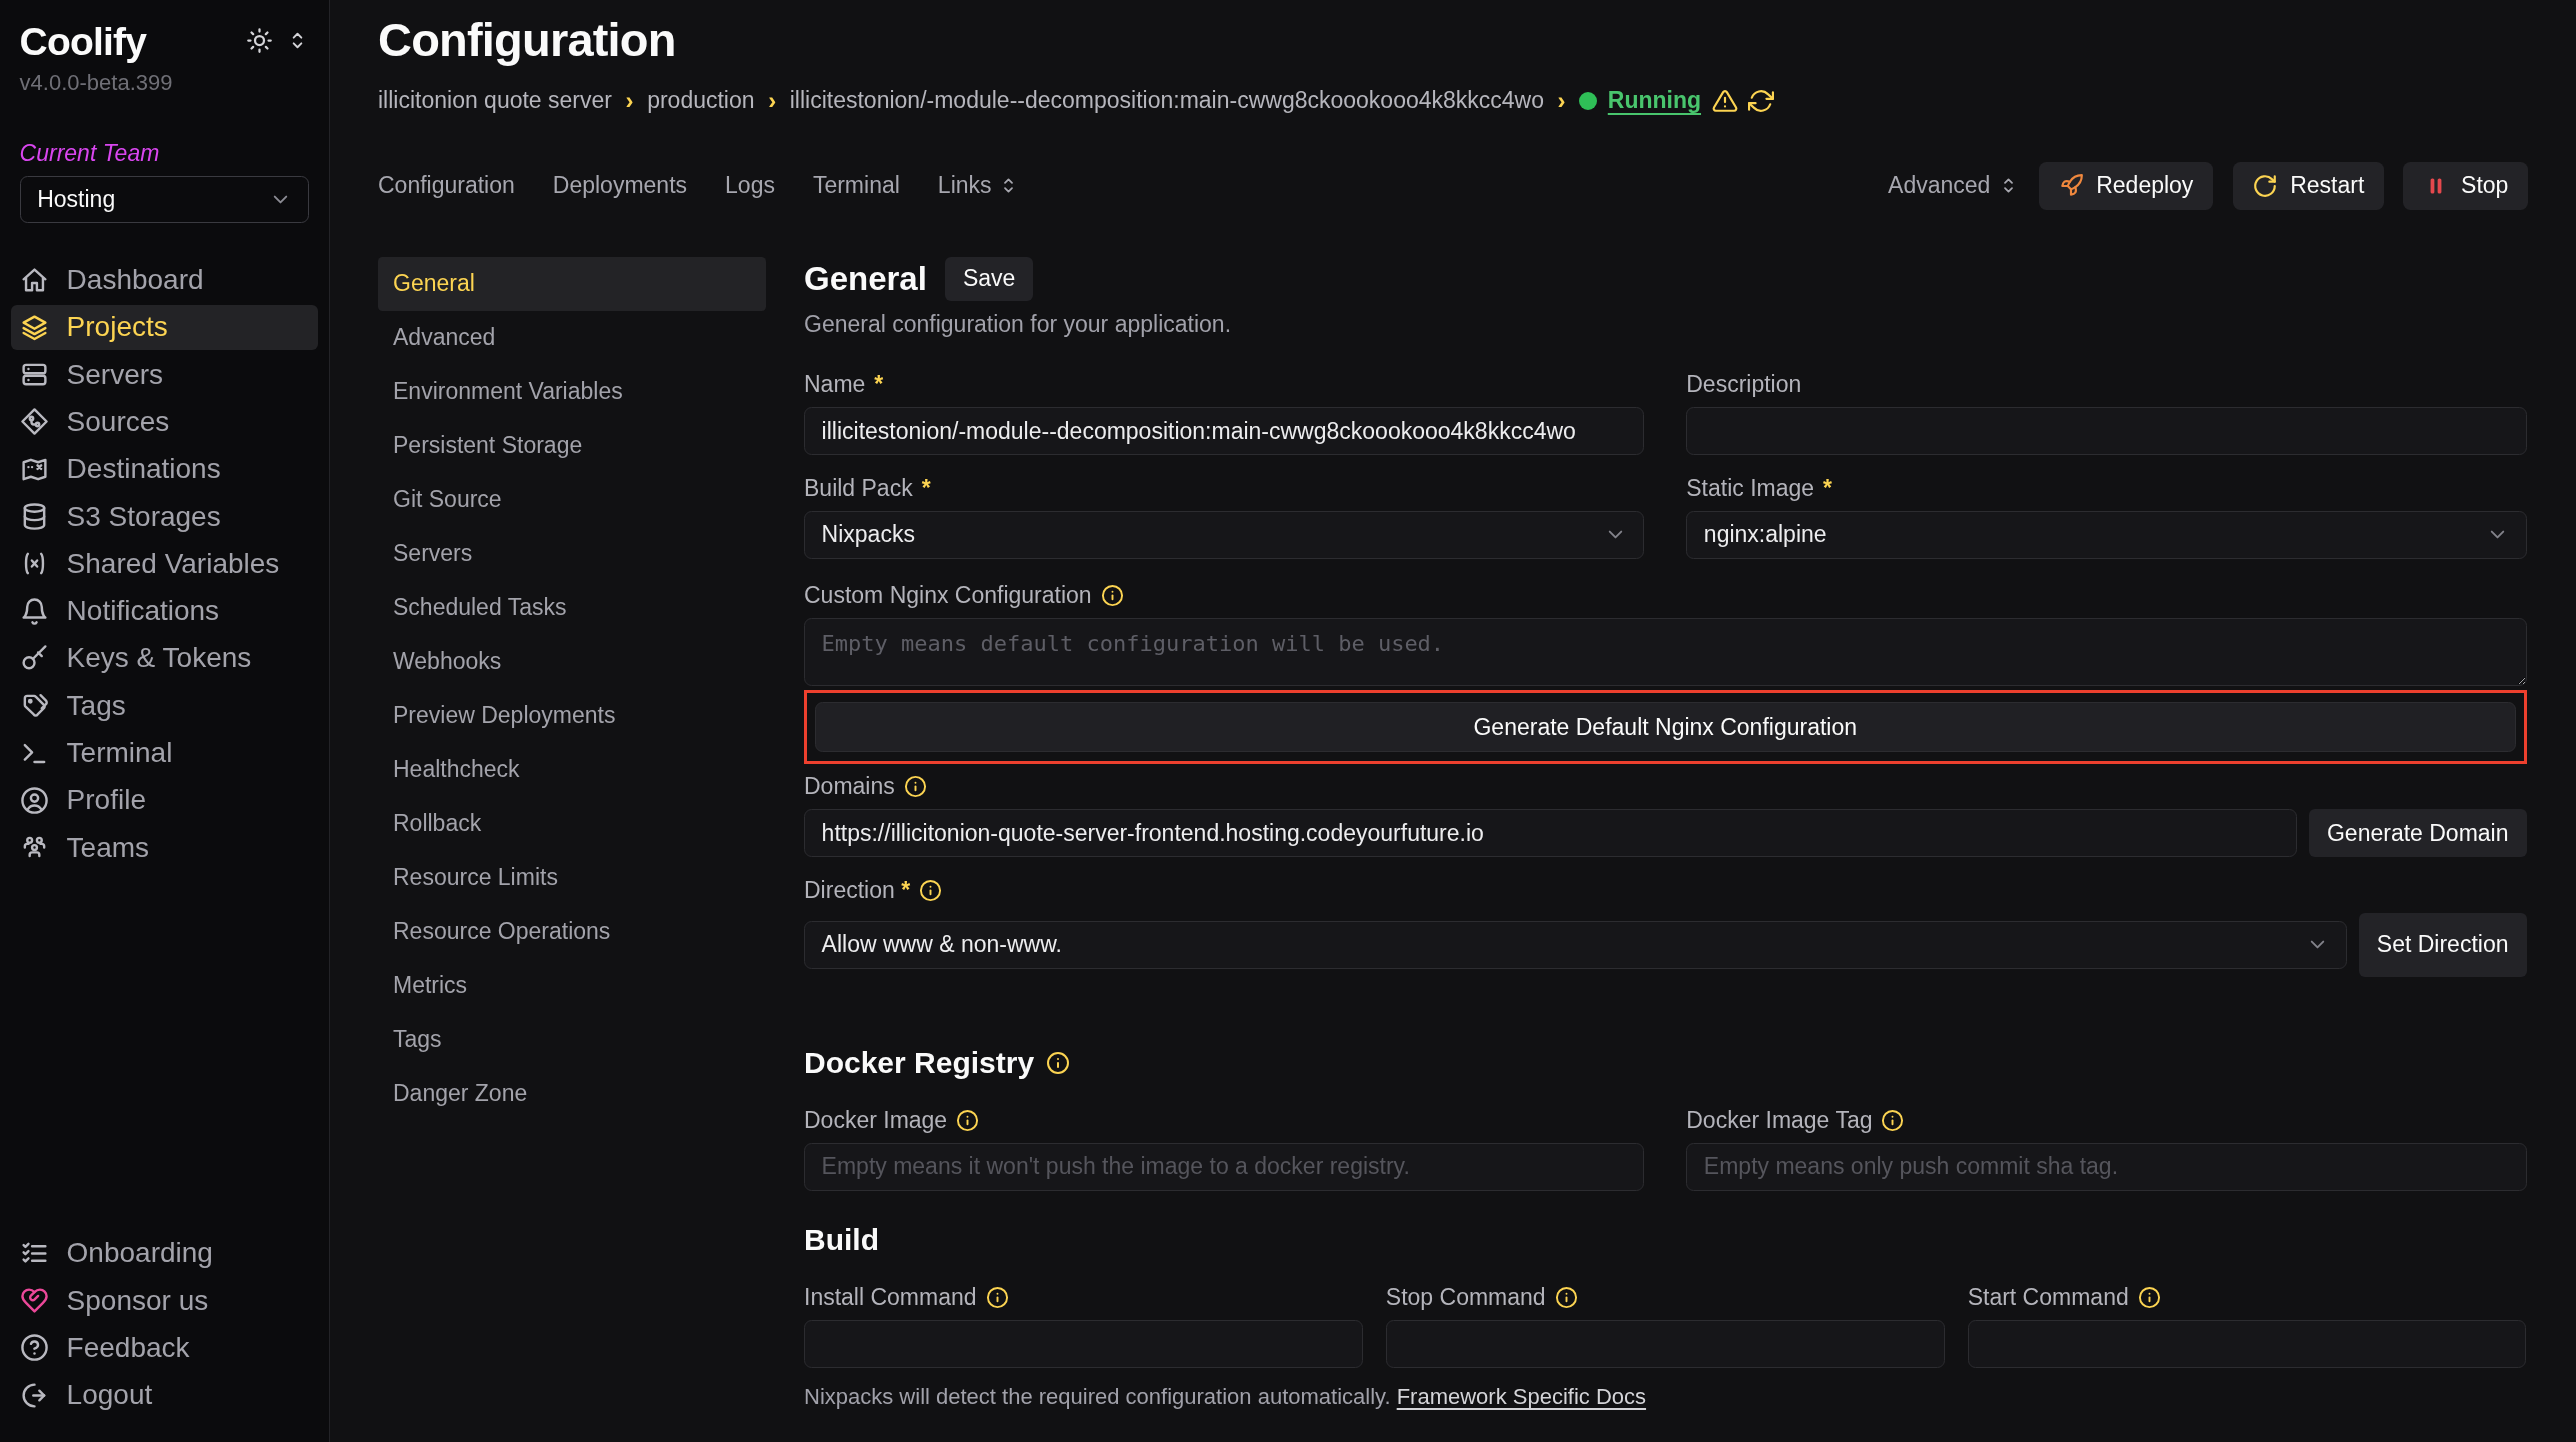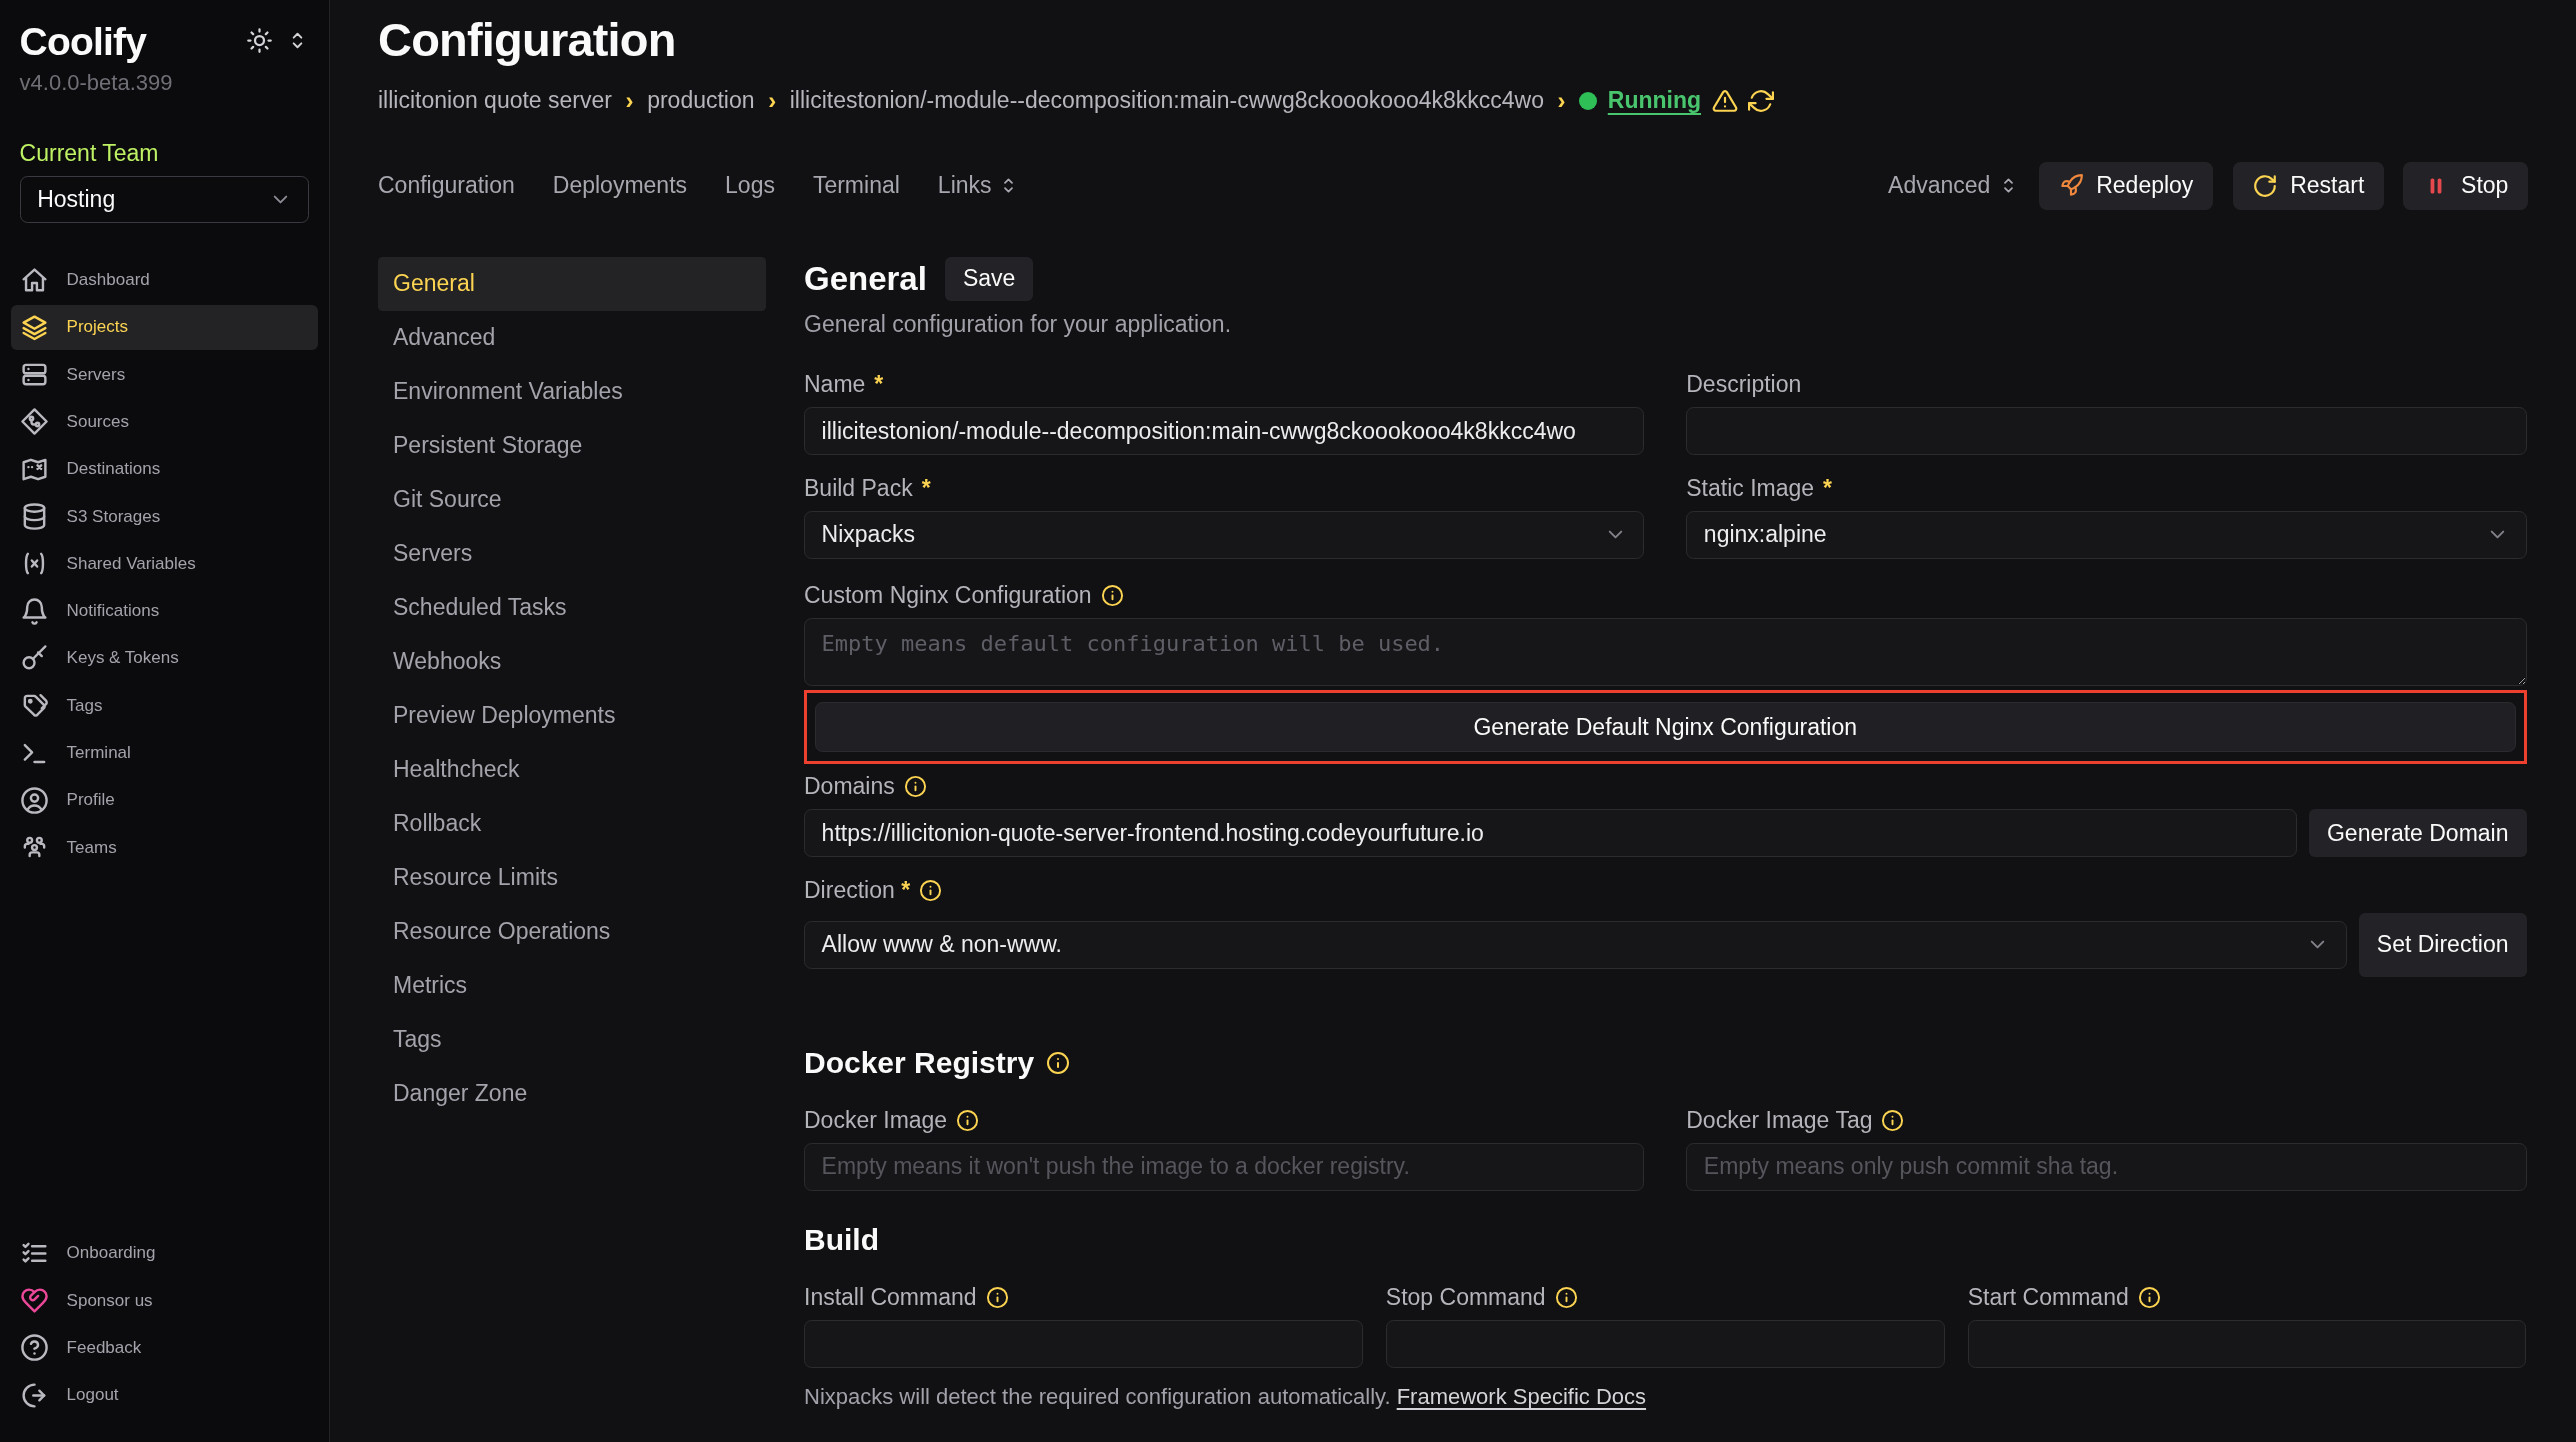--- a/index.html
+++ b/index.html
@@ -14,31 +14,31 @@
   
   .sidebar {
     width:330px; min-width:330px; height:100%;
     background:#0b0b0d; border-right:1.5px solid #232327;
     display:flex; flex-direction:column; padding:19.6px 10.6px 23px 10.6px;
   }
   .brand-row { display:flex; align-items:flex-start; padding:0 9px; }
   .brand { font-size:39px; font-weight:700; letter-spacing:-0.8px; }
   .brand-icons { margin-left:auto; display:flex; align-items:center; gap:13.6px; padding-top:7.6px; color:#d4d4d8; }
   .version { font-size:22px; color:#6f6f76; padding:6px 9px 0 9px; }
-  .team-label { font-size:23px; color:#bef264; margin:44px 9px 9px 9px; }
+  .team-label { font-size:23px; color:#d946ef; margin:44px 9px 9px 9px;font-style:italic; }
   .team-select {
     margin:0 9px; height:47px; border:1.5px solid #3a3a40; border-radius:7.6px;
     display:flex; align-items:center; padding:0 16.6px; color:#fafafa; cursor:pointer;
   }
   .team-select .chev { margin-left:auto; color:#8b8b93; }
   .nav { margin-top:35px; display:flex; flex-direction:column; }
   .nav.bottom { margin-top:auto; }
   .nav-item {
     display:flex; align-items:center; gap:18px; height:45px; margin-bottom:2.3px;
-    padding:0 9px; border-radius:6px; color:#a3a3ab; cursor:pointer; font-size:17px;
+    padding:0 9px; border-radius:6px; color:#a3a3ab; cursor:pointer; font-size:28px;
   }
   .nav-item .ic { width:29px; height:29px; color:#b9b9c0; }
   .nav-item.active { background:#232326; color:#fcd452; }
   .nav-item.active .ic { color:#fcd452; }
   .nav-item .ic.pink { color:#ec4899; }
 
   
   .main { flex:1; height:100%; overflow:hidden; padding:12px 48px 0 48px; background:#111113; }
   h1.page-title { font-size:47px; font-weight:700; letter-spacing:-0.8px; }
   .breadcrumb { display:flex; align-items:center; gap:13.6px; margin-top:19.6px; font-size:23px; color:#b6b6bd; }

